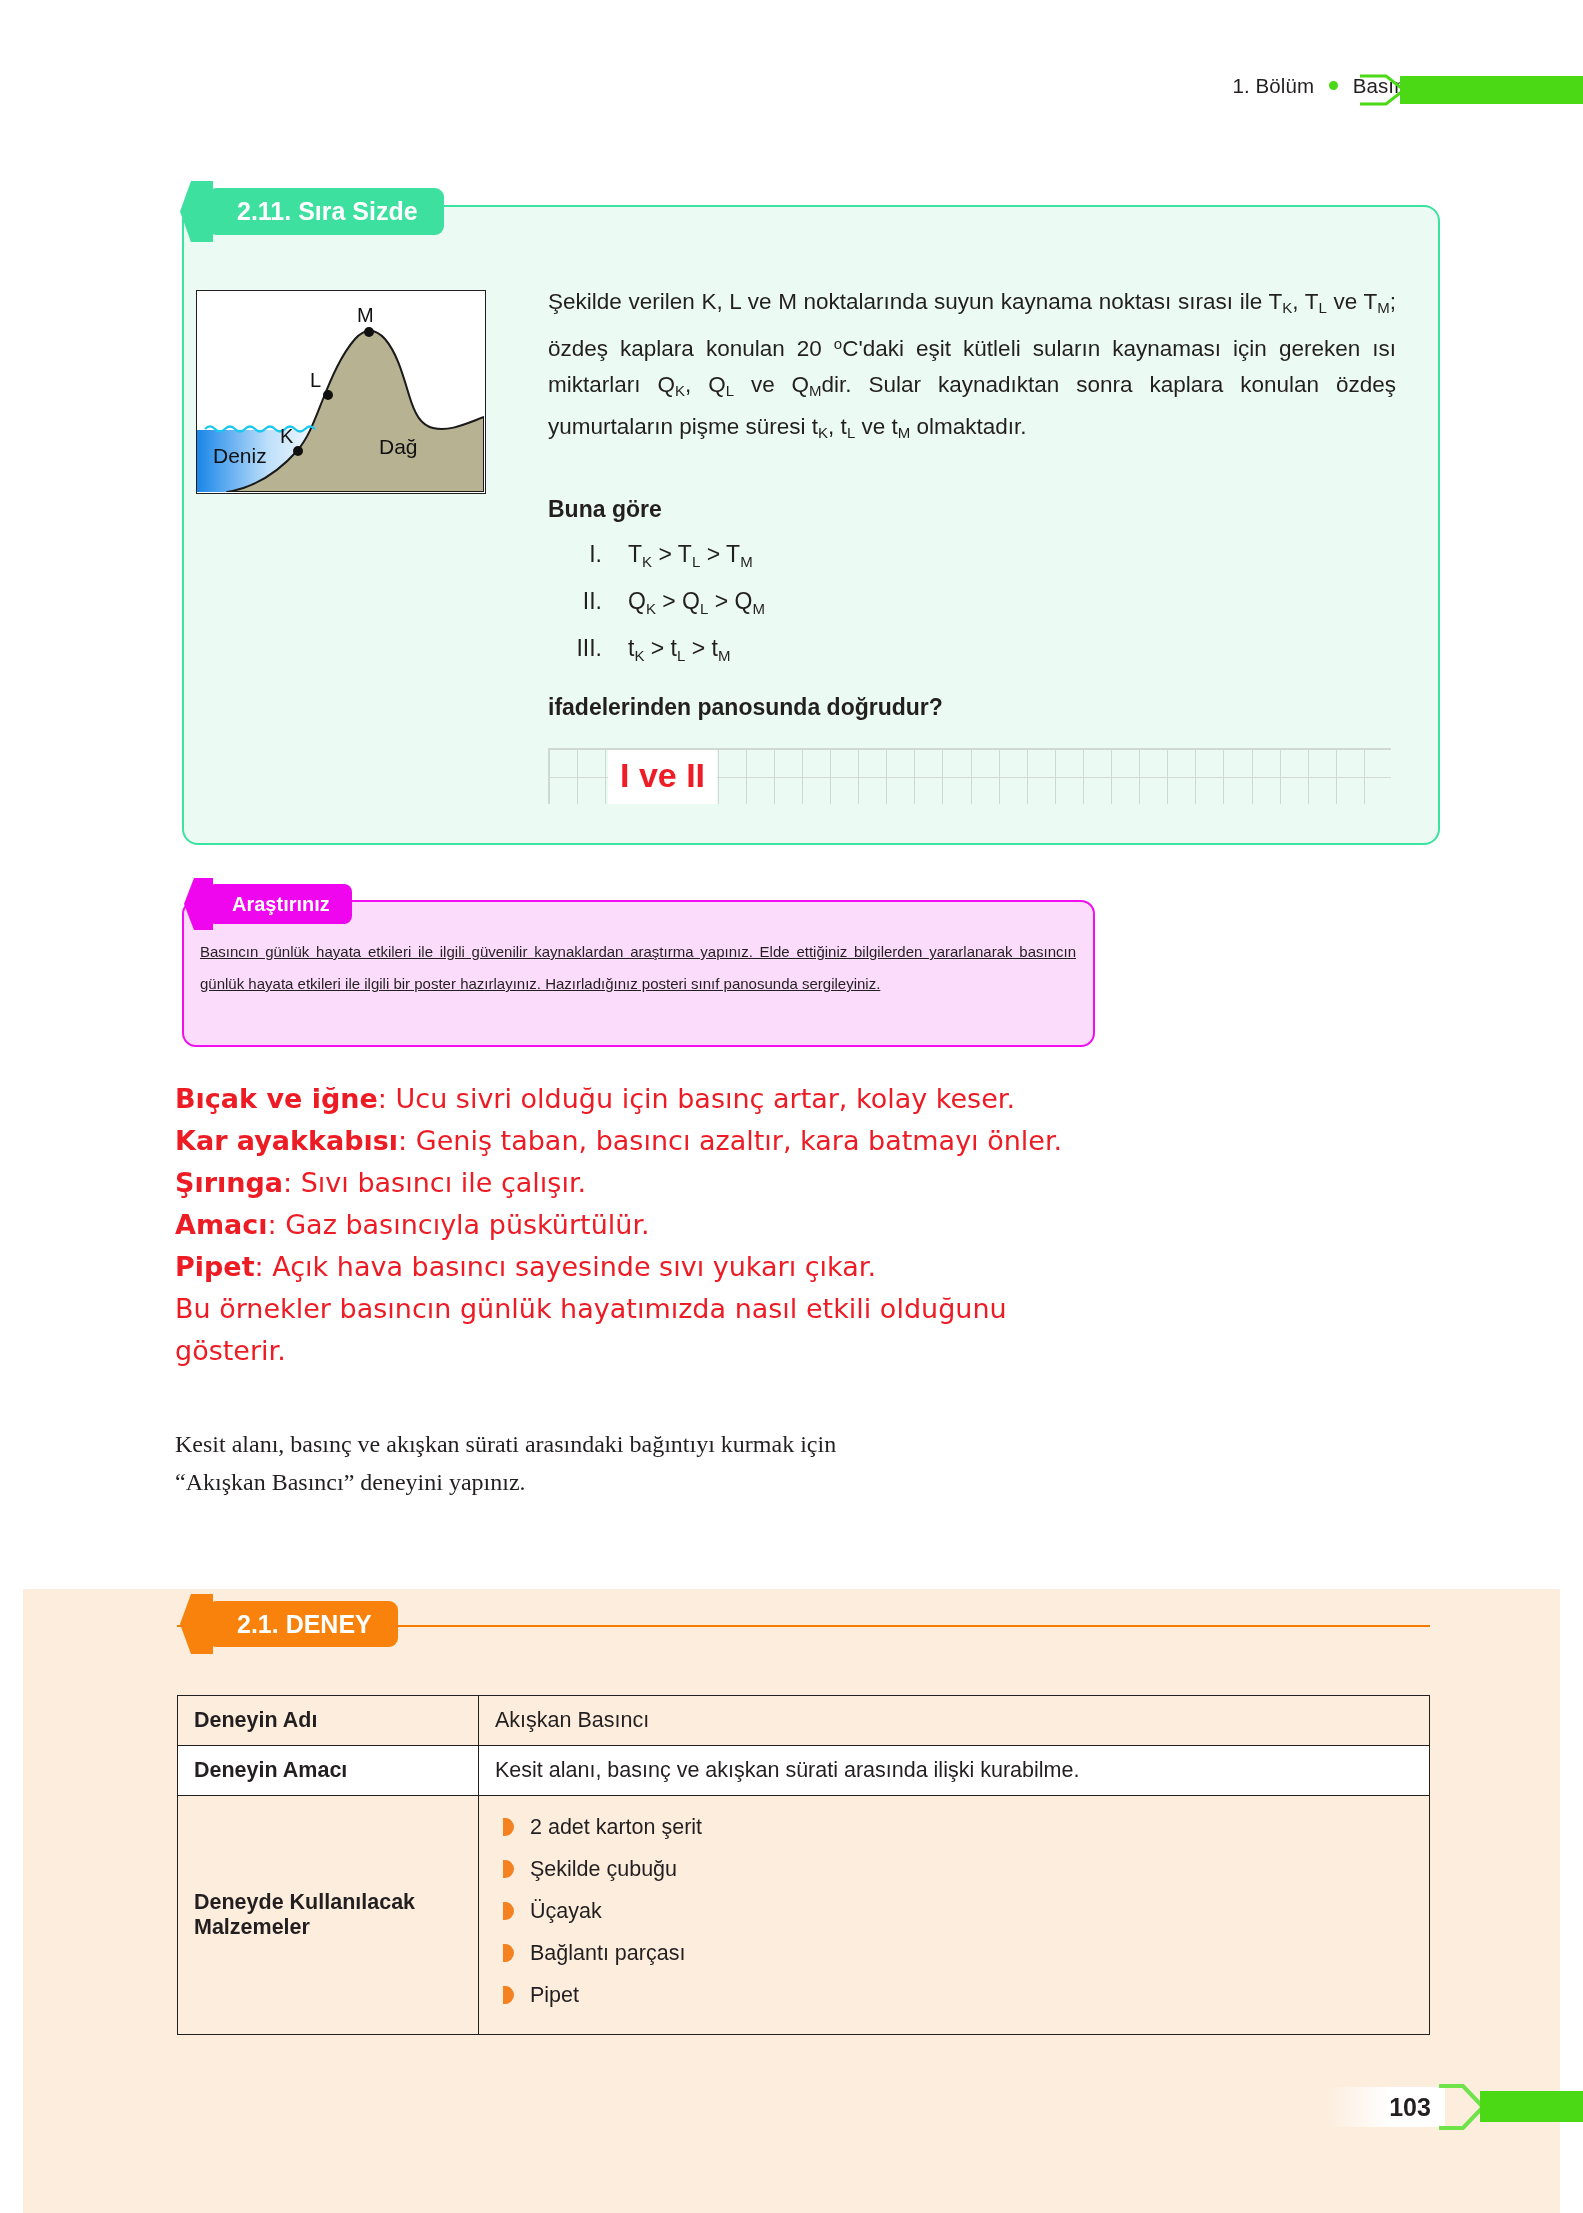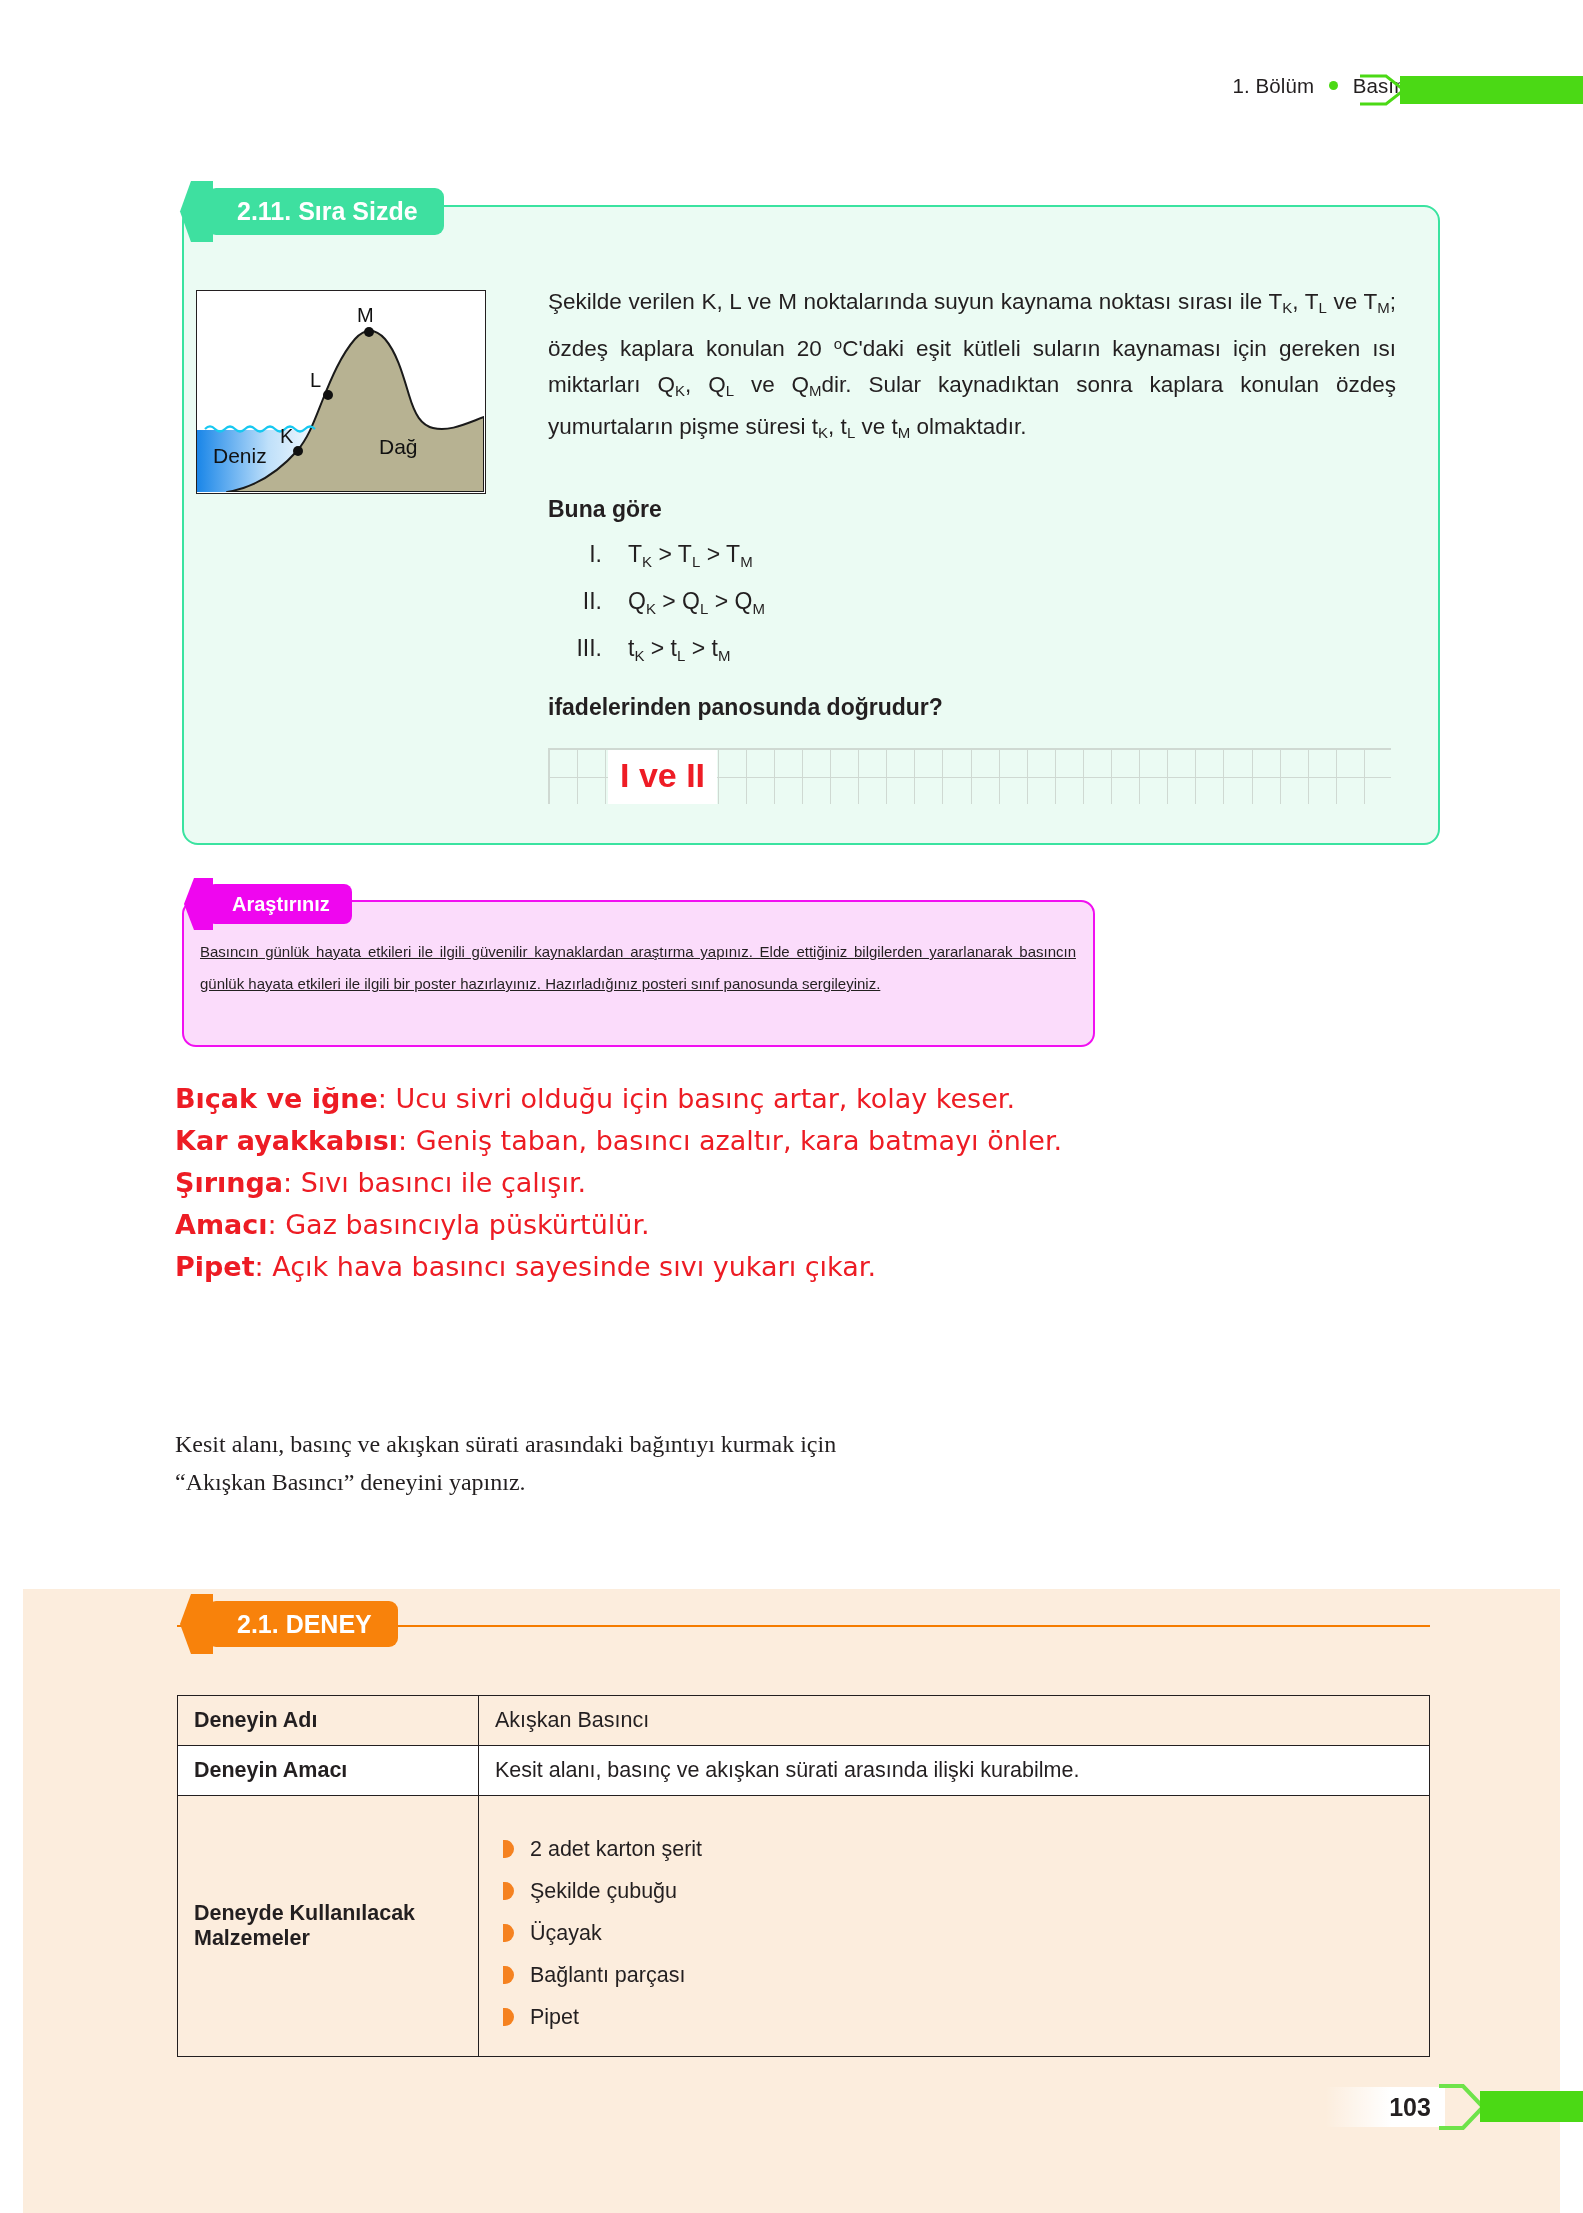--- a/index.html
+++ b/index.html
@@ -313,21 +313,21 @@
     font-size: 21.5px;
     color: #231f20;
     vertical-align: middle;
   }
   #deney-table td.labelcell {
     width: 268px;
     font-weight: bold;
   }
   #deney-table tr.row-peach td { background: #fceddd; }
   #deney-table tr.row-white td { background: #ffffff; }
-  #deney-table td.matlist { padding: 32px 16px 18px 10px; text-align: center; }
+  #deney-table td.matlist { padding: 10px 16px 18px 10px; text-align: center; }
   .mat-item {
     display: flex;
     align-items: center;
     font-size: 21.5px;
     line-height: 42px;
     color: #231f20;
   }
   .mat-bullet {
     display: inline-block;
     width: 11px;
@@ -479,20 +479,21 @@
   </div>
   <div class="rline">
     <span class="rlabel">Şırınga</span><span>: Sıvı basıncı ile çalışır.</span>
   </div>
   <div class="rline">
     <span class="rlabel">Amacı</span><span>: Gaz basıncıyla püskürtülür.</span>
   </div>
   <div class="rline">
     <span class="rlabel">Pipet</span><span>: Açık hava basıncı sayesinde sıvı yukarı çıkar.</span>
   </div>
+  <div class="wrapline">Bu örnekler basıncın günlük hayatımızda nasıl etkili olduğunu gösterir.</div>
 </div>
 
 <div id="closing-paragraph">
   <div>Kesit alanı, basınç ve akışkan sürati arasındaki bağıntıyı kurmak için</div>
   <div class="lastline">“Akışkan Basıncı” deneyini yapınız.</div>
 </div>
 
 <div id="deney-section-bg"></div>
 <div id="deney-rule"></div>
 <div id="deney-tab">

